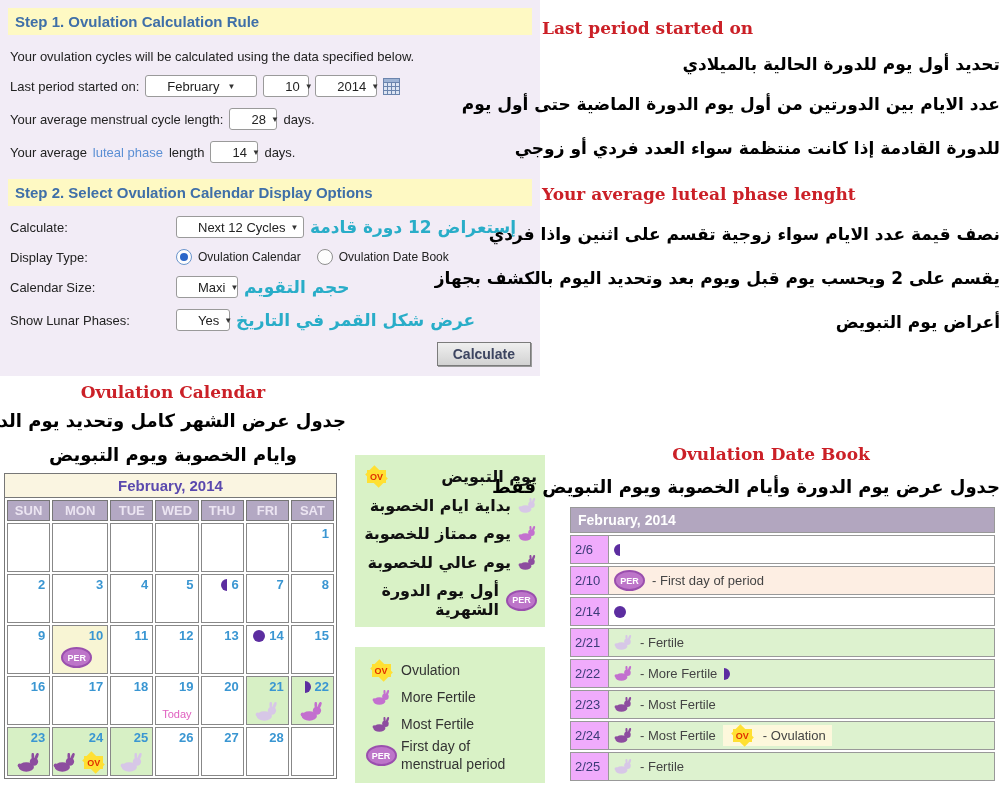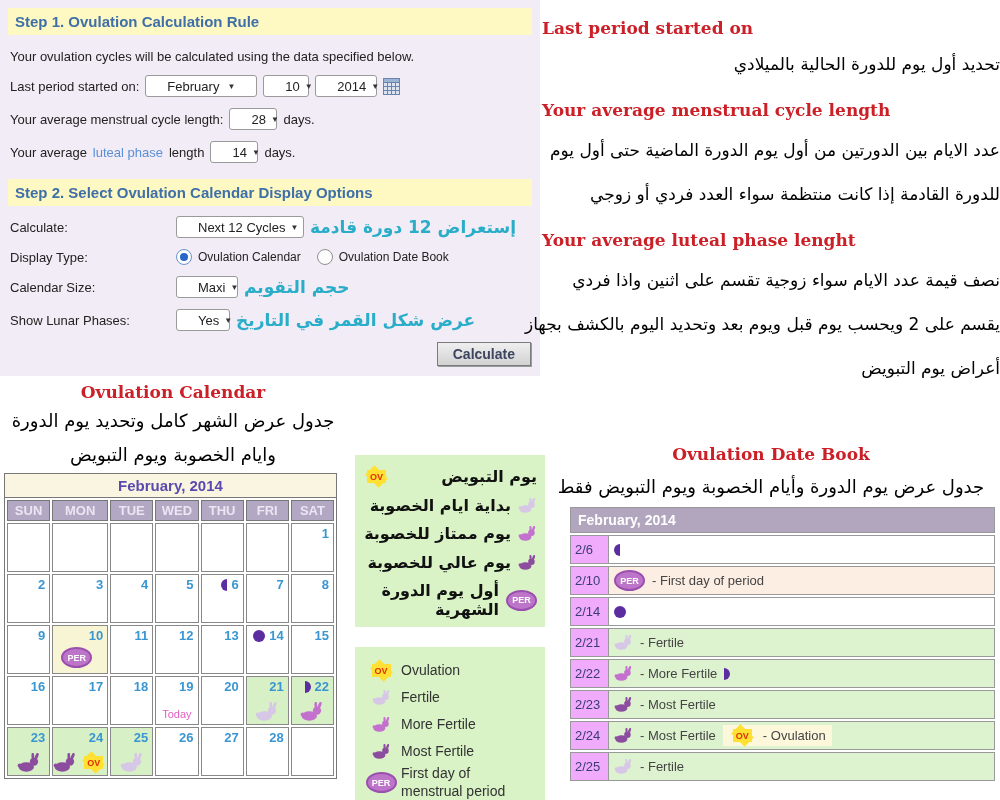--- a/index.html
+++ b/index.html
@@ -28,21 +28,21 @@
   .radio-label{font-size:12px;color:#222;margin-right:10px;}
   .calc-btn{position:absolute;right:9px;top:342px;background:linear-gradient(#efefef,#d2d2d2);
             border:1px solid #7b7b7b;box-shadow:1px 1px 0 #9a9a9a;padding:3px 15px;
             font-weight:bold;font-size:14px;color:#3c4460;cursor:default;}
   .dp-icon{display:inline-block;line-height:0;}
   .luteal-link{color:#5b8fd4;}
 
   
   .right-col{position:absolute;left:542px;top:0;width:458px;}
   .r-heading{font-family:"DejaVu Serif",serif;font-weight:bold;font-size:17px;color:#cb2027;}
-  .r-arabic{font-family:"DejaVu Sans",sans-serif;font-weight:normal;font-size:17px;
+  .r-arabic{font-family:"DejaVu Sans",sans-serif;font-weight:bold;font-size:17px;
             color:#000;white-space:nowrap;}
 
   
   .cal-section{position:absolute;left:0;top:378px;width:346px;text-align:center;}
   .cal-box{margin:8px 0 0 4px;width:333px;border:1px solid #777;background:#fff;box-sizing:border-box;}
   .cal-month{background:#faf5e1;border-bottom:1px solid #777;color:#5a49ae;
              font-weight:bold;font-size:15px;padding:3px 0;}
   .cal-grid{display:grid;grid-template-columns:repeat(7,1fr);gap:2px;padding:2px;background:#fff;}
   .cal-dh{background:#b3a8c3;border:1px solid #777;color:#ece5f2;font-weight:bold;
           font-size:13px;padding:2px 0;}
@@ -187,21 +187,20 @@
     </span>
     <span class="teal-note">عرض شكل القمر في التاريخ</span>
   </div>
 
   <button class="calc-btn">Calculate</button>
 </div>
 
 <div class="right-col">
   <div class="r-heading" style="margin-top:18px">Last period started on</div>
   <div class="r-arabic" dir="rtl" style="margin-top:16px">تحديد أول يوم للدورة الحالية بالميلادي</div>
-  <div class="r-heading" style="margin-top:26px">Your average menstrual cycle length</div>
   <div class="r-arabic" dir="rtl" style="margin-top:20px">عدد الايام بين الدورتين من أول يوم الدورة الماضية حتى أول يوم</div>
   <div class="r-arabic" dir="rtl" style="margin-top:24px">للدورة القادمة إذا كانت منتظمة سواء العدد فردي أو زوجي</div>
   <div class="r-heading" style="margin-top:26px">Your average luteal phase lenght</div>
   <div class="r-arabic" dir="rtl" style="margin-top:20px">نصف قيمة عدد الايام سواء زوجية تقسم على اثنين واذا فردي</div>
   <div class="r-arabic" dir="rtl" style="margin-top:24px">يقسم على 2 ويحسب يوم قبل ويوم بعد وتحديد اليوم بالكشف بجهاز</div>
   <div class="r-arabic" dir="rtl" style="margin-top:24px">أعراض يوم التبويض</div>
 </div>
 
 <div class="cal-section">
   <div class="r-heading" style="margin-top:4px">Ovulation Calendar</div>
@@ -475,32 +474,20 @@
     <div class="lrow-en">
       <span class="licon">
         <span class="ov">
           <b>OV</b>
         </span>
       </span>
       <span class="ltext">Ovulation</span>
     </div>
     <div class="lrow-en">
       <span class="licon">
-        <span class="bunny bunny-light sm"><svg viewBox="0 0 26 21" width="24" height="19" fill="currentColor">
-            <ellipse cx="10" cy="15.5" rx="8.5" ry="5.2"></ellipse>
-            <circle cx="18.5" cy="9.5" r="4.6"></circle>
-            <ellipse cx="21.5" cy="3.6" rx="1.7" ry="3.9" transform="rotate(20 21.5 3.6)"></ellipse>
-            <ellipse cx="17.2" cy="3.2" rx="1.5" ry="3.6" transform="rotate(-2 17.2 3.2)"></ellipse>
-            <circle cx="2.6" cy="13.8" r="2.1"></circle>
-          </svg></span>
-      </span>
-      <span class="ltext">Fertile</span>
-    </div>
-    <div class="lrow-en">
-      <span class="licon">
         <span class="bunny bunny-medium sm"><svg viewBox="0 0 26 21" width="24" height="19" fill="currentColor">
             <ellipse cx="10" cy="15.5" rx="8.5" ry="5.2"></ellipse>
             <circle cx="18.5" cy="9.5" r="4.6"></circle>
             <ellipse cx="21.5" cy="3.6" rx="1.7" ry="3.9" transform="rotate(20 21.5 3.6)"></ellipse>
             <ellipse cx="17.2" cy="3.2" rx="1.5" ry="3.6" transform="rotate(-2 17.2 3.2)"></ellipse>
             <circle cx="2.6" cy="13.8" r="2.1"></circle>
           </svg></span>
       </span>
       <span class="ltext">More Fertile</span>
     </div>

